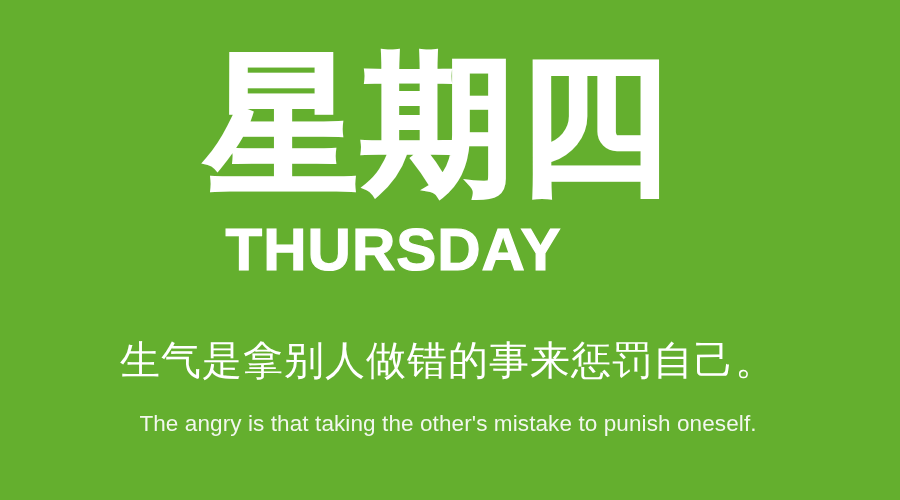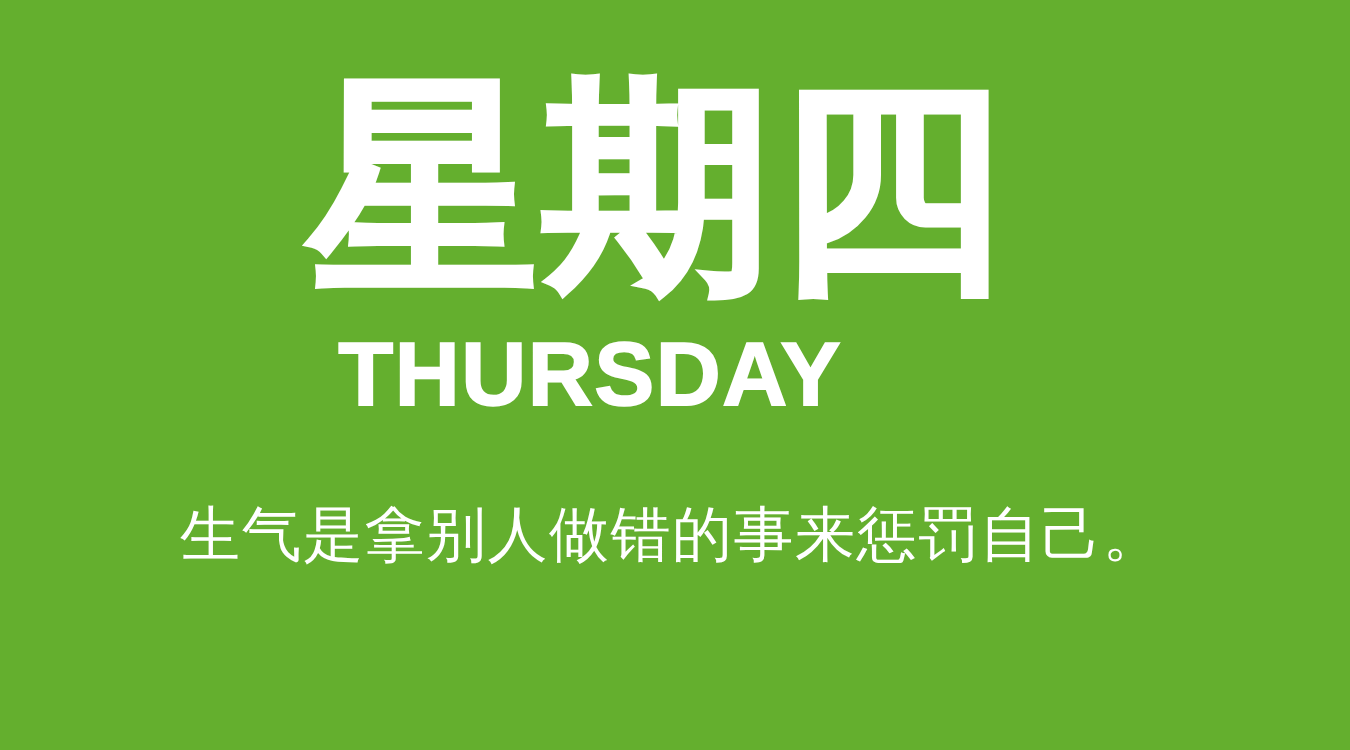--- a/index.html
+++ b/index.html
@@ -67,21 +67,21 @@
     left: 0;
     top: 336px;
     width: 896px;
     text-align: center;
     box-sizing: border-box;
   }
 
   .quote-cjk {
     display: block;
     color: #ffffff;
-    font-family: Liberation Mono, monospace;
+    font-family: Liberation Serif, serif;
     font-weight: 400;
     font-size: 40px;
     line-height: 1.24;
     letter-spacing: 1px;
     white-space: nowrap;
   }
 
   .quote-latin {
     display: block;
     color: #f2f7ee;
@@ -99,15 +99,16 @@
 
 <div id="card" style="background: rgb(100, 175, 46);">
 
   <div class="hero">
     <span class="weekday-cjk">星期四</span>
     <span class="weekday-latin">THURSDAY</span>
   </div>
 
   <div class="quote">
     <span class="quote-cjk">生气是拿别人做错的事来惩罚自己。</span>
+    <span class="quote-latin">The angry is that taking the other's mistake to punish oneself.</span>
   </div>
 
 </div>
 
 </body></html>

